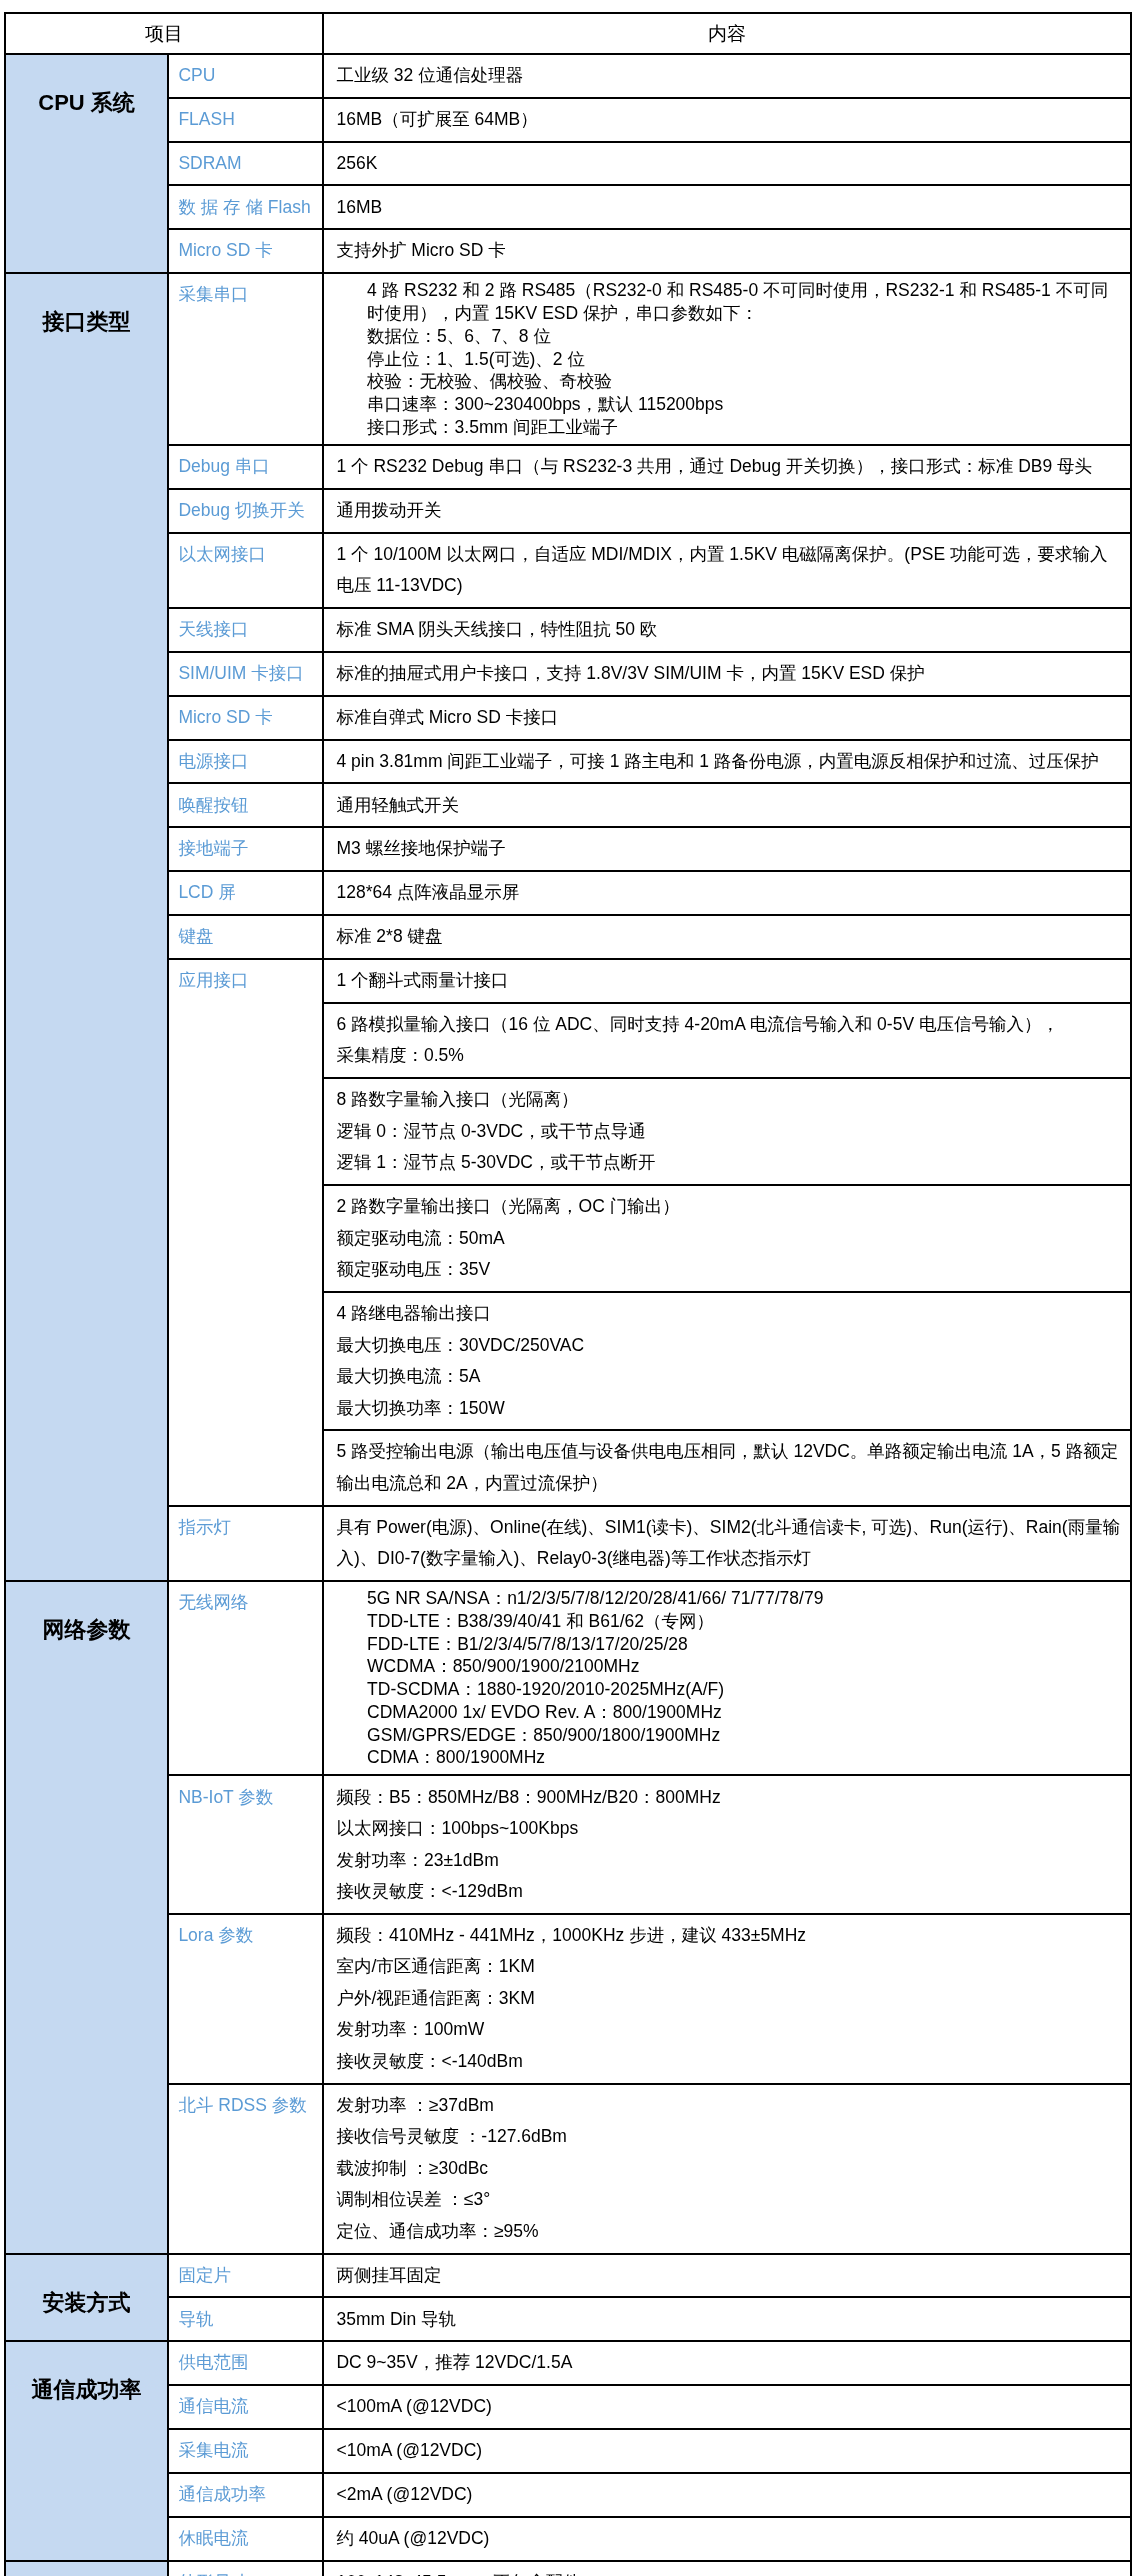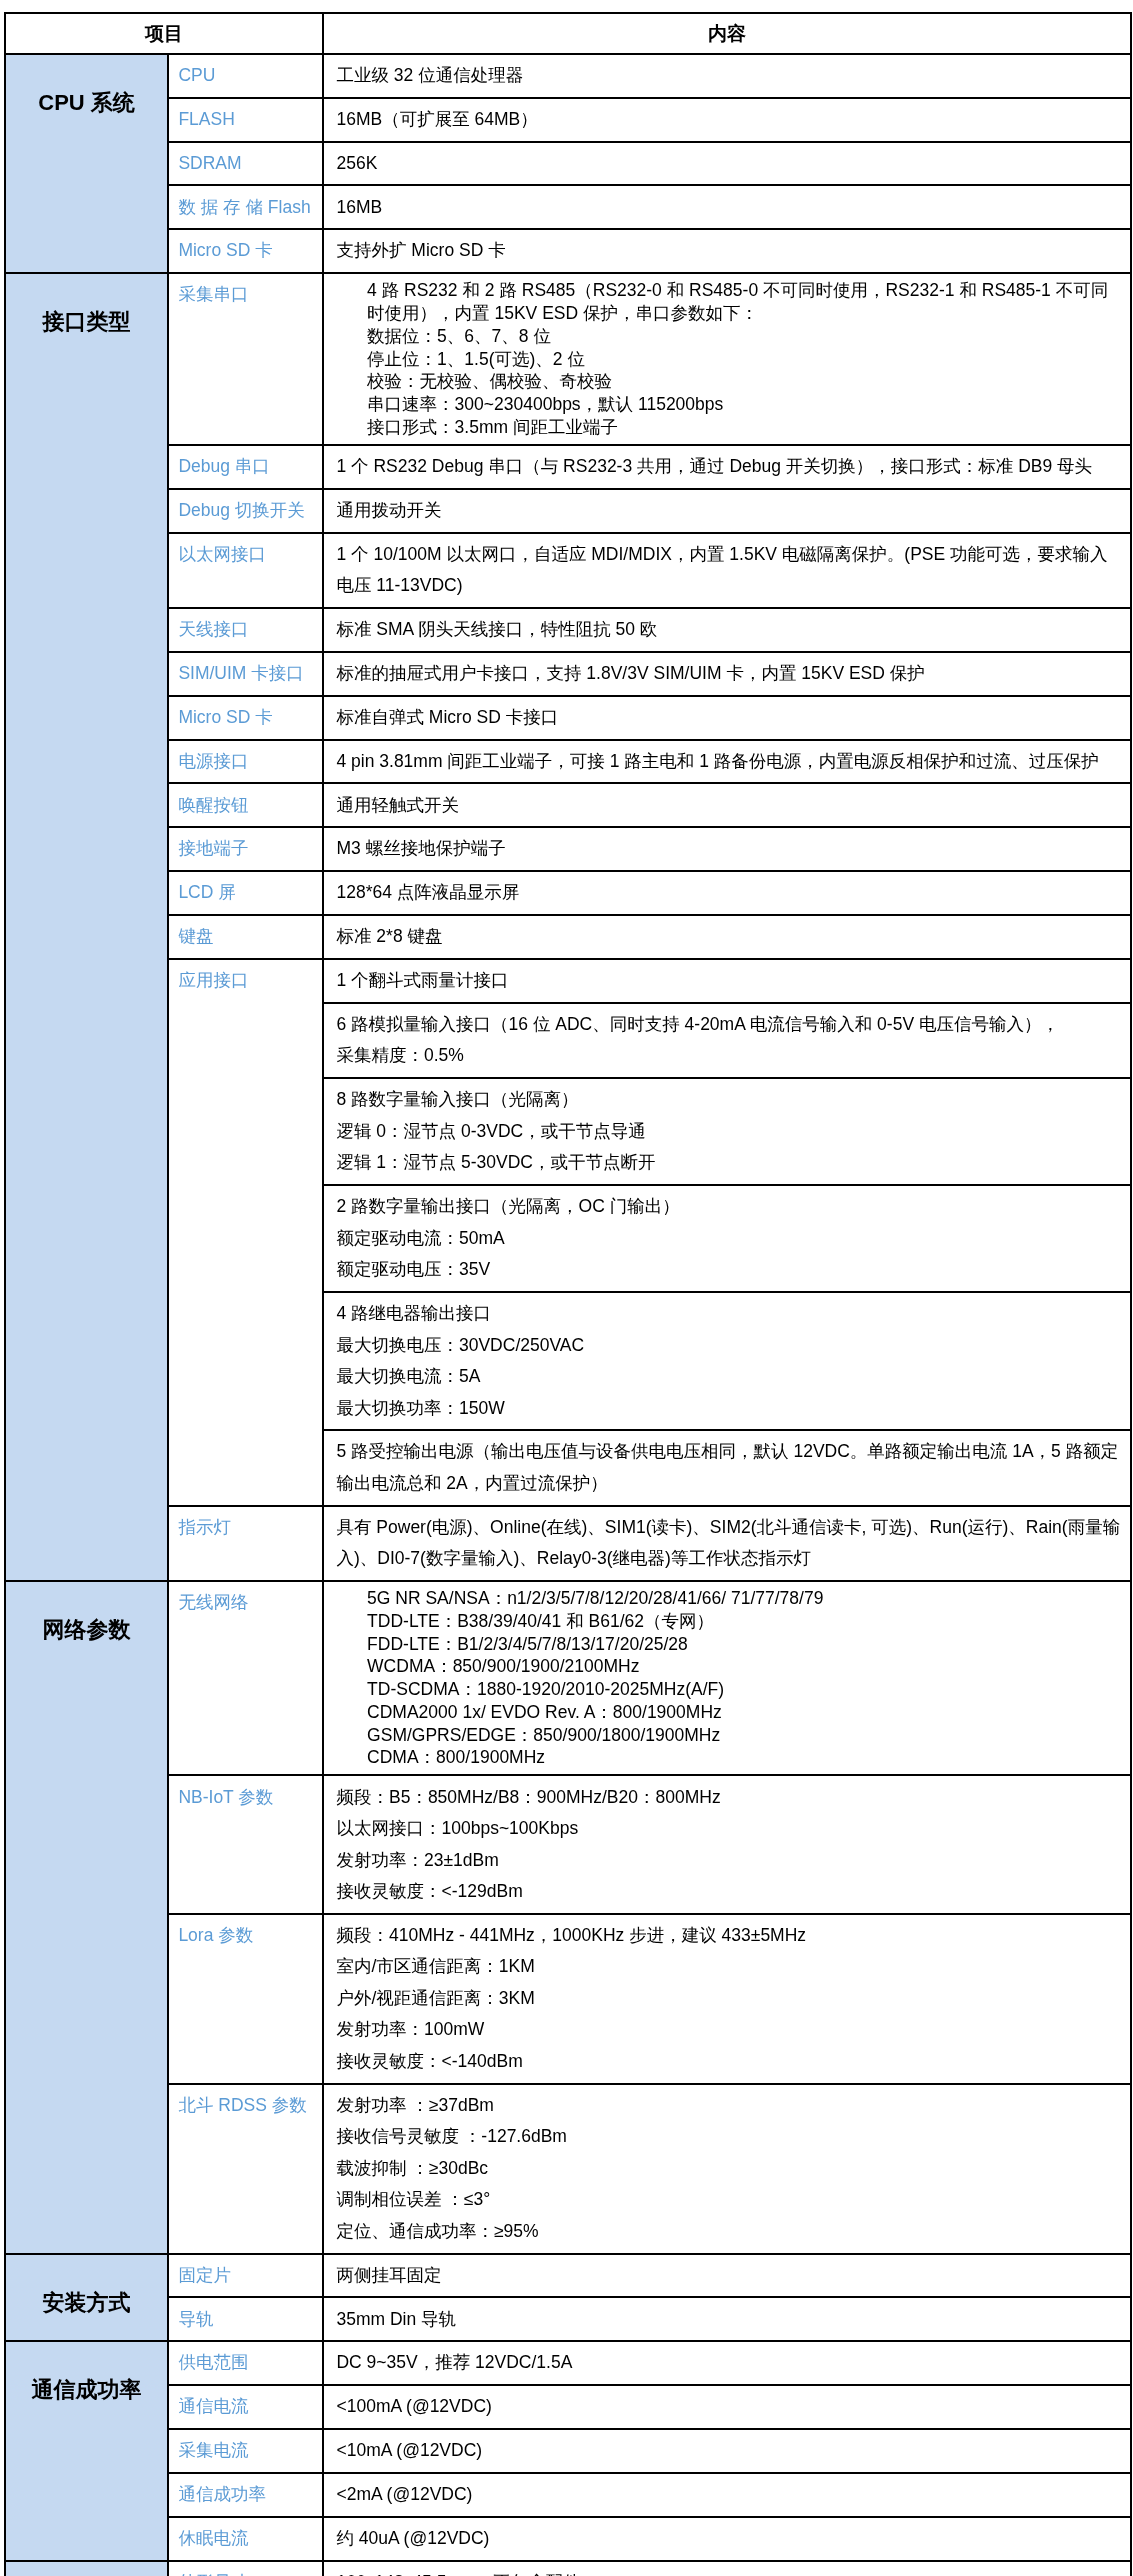--- a/index.html
+++ b/index.html
@@ -27,21 +27,21 @@
   col.c3{width:808px;}
   th,td{
     box-sizing:border-box;
     vertical-align:top;
     word-break:break-word;
   }
   thead th{
     border-bottom:2.6px solid var(--border-c,#000);
     border-right:2.1px solid var(--border-c,#000);
     font-size:19px;
-    font-weight:700;
+    font-weight:400;
     text-align:center;
     padding:6.2px 4.1px;
     background:#fff;
   }
   thead th:last-child{border-right:none;}
   tbody td{
     border-top:2.1px solid var(--border-c,#000);
     border-right:2.1px solid var(--border-c,#000);
     font-size:17.5px;
     line-height:1.8;

